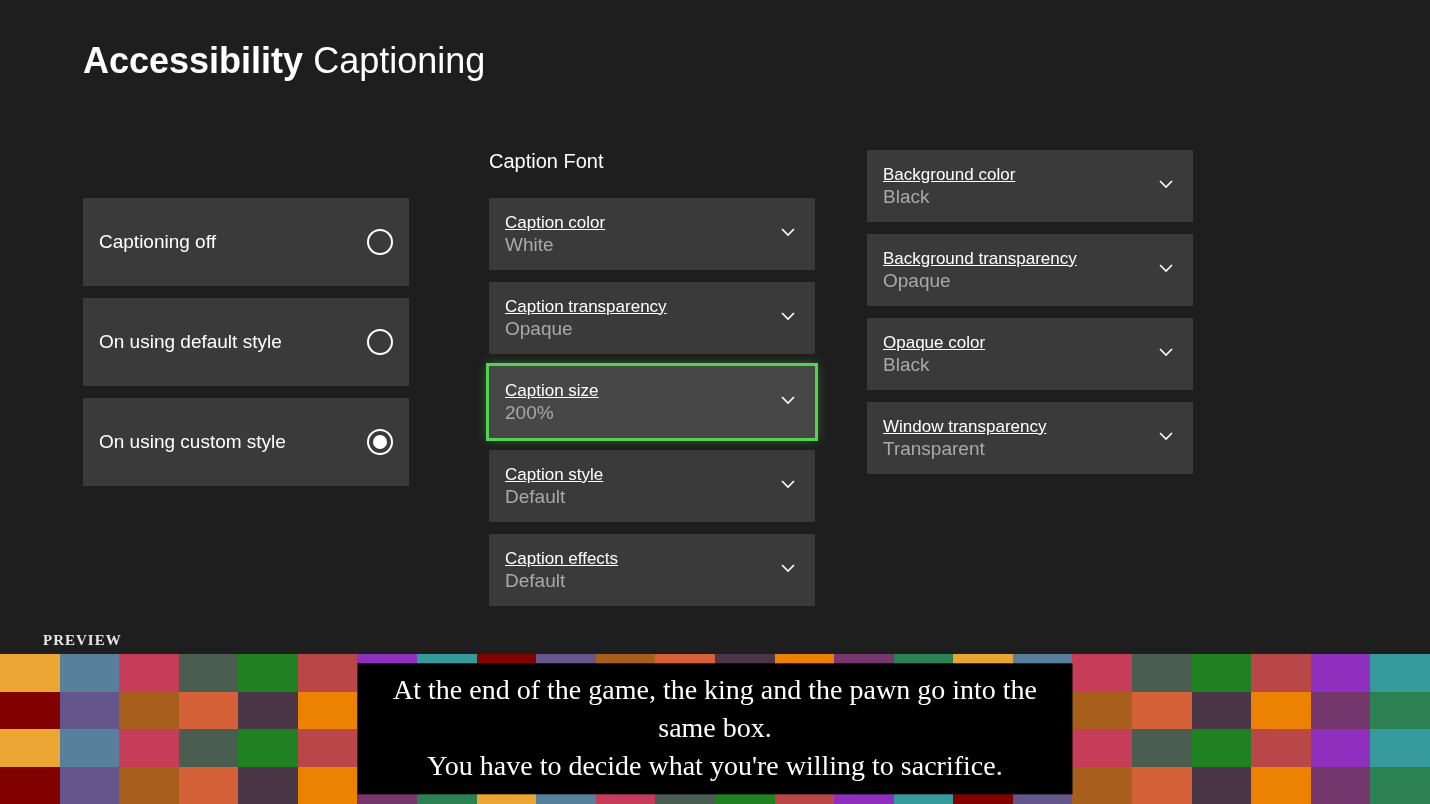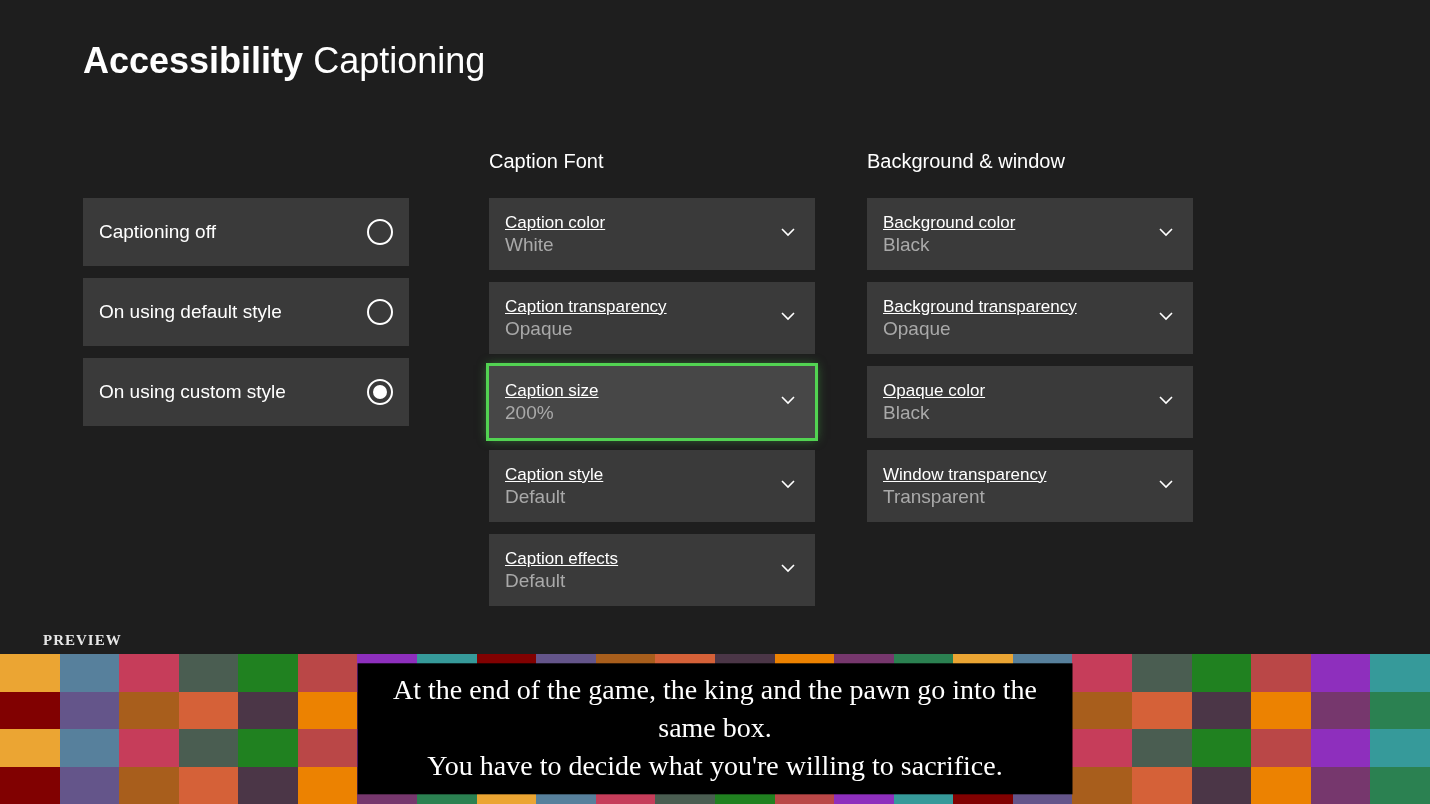--- a/index.html
+++ b/index.html
@@ -45,21 +45,21 @@
   .tile {
     background: #3a3a3a;
     width: 100%;
     margin-bottom: 12px;
     position: relative;
     display: flex;
     align-items: center;
     padding: 0 16px;
   }
   .tile.radio {
-    height: 68px;
+    height: 88px;
     justify-content: space-between;
   }
   .tile.radio .label {
     font-size: 19px;
     color: #ffffff;
   }
   .radio-circle {
     width: 26px; height: 26px;
     border: 2px solid #fff;
     border-radius: 50%;
@@ -215,21 +215,20 @@
         <span class="value">Default</span>
         <span class="chevron">
           <svg width="18" height="18" viewBox="0 0 18 18">
               <path d="M3 6l6 6 6-6" stroke="#fff" stroke-width="1.6" fill="none"></path>
             </svg>
         </span>
       </div>
     </div>
 
     <div class="col col-right">
-      <div class="section-title">Background &amp; window</div>
 
       <div class="tile dropdown">
         <span class="label">Background color</span>
         <span class="value">Black</span>
         <span class="chevron">
           <svg width="18" height="18" viewBox="0 0 18 18">
               <path d="M3 6l6 6 6-6" stroke="#fff" stroke-width="1.6" fill="none"></path>
             </svg>
         </span>
       </div>

